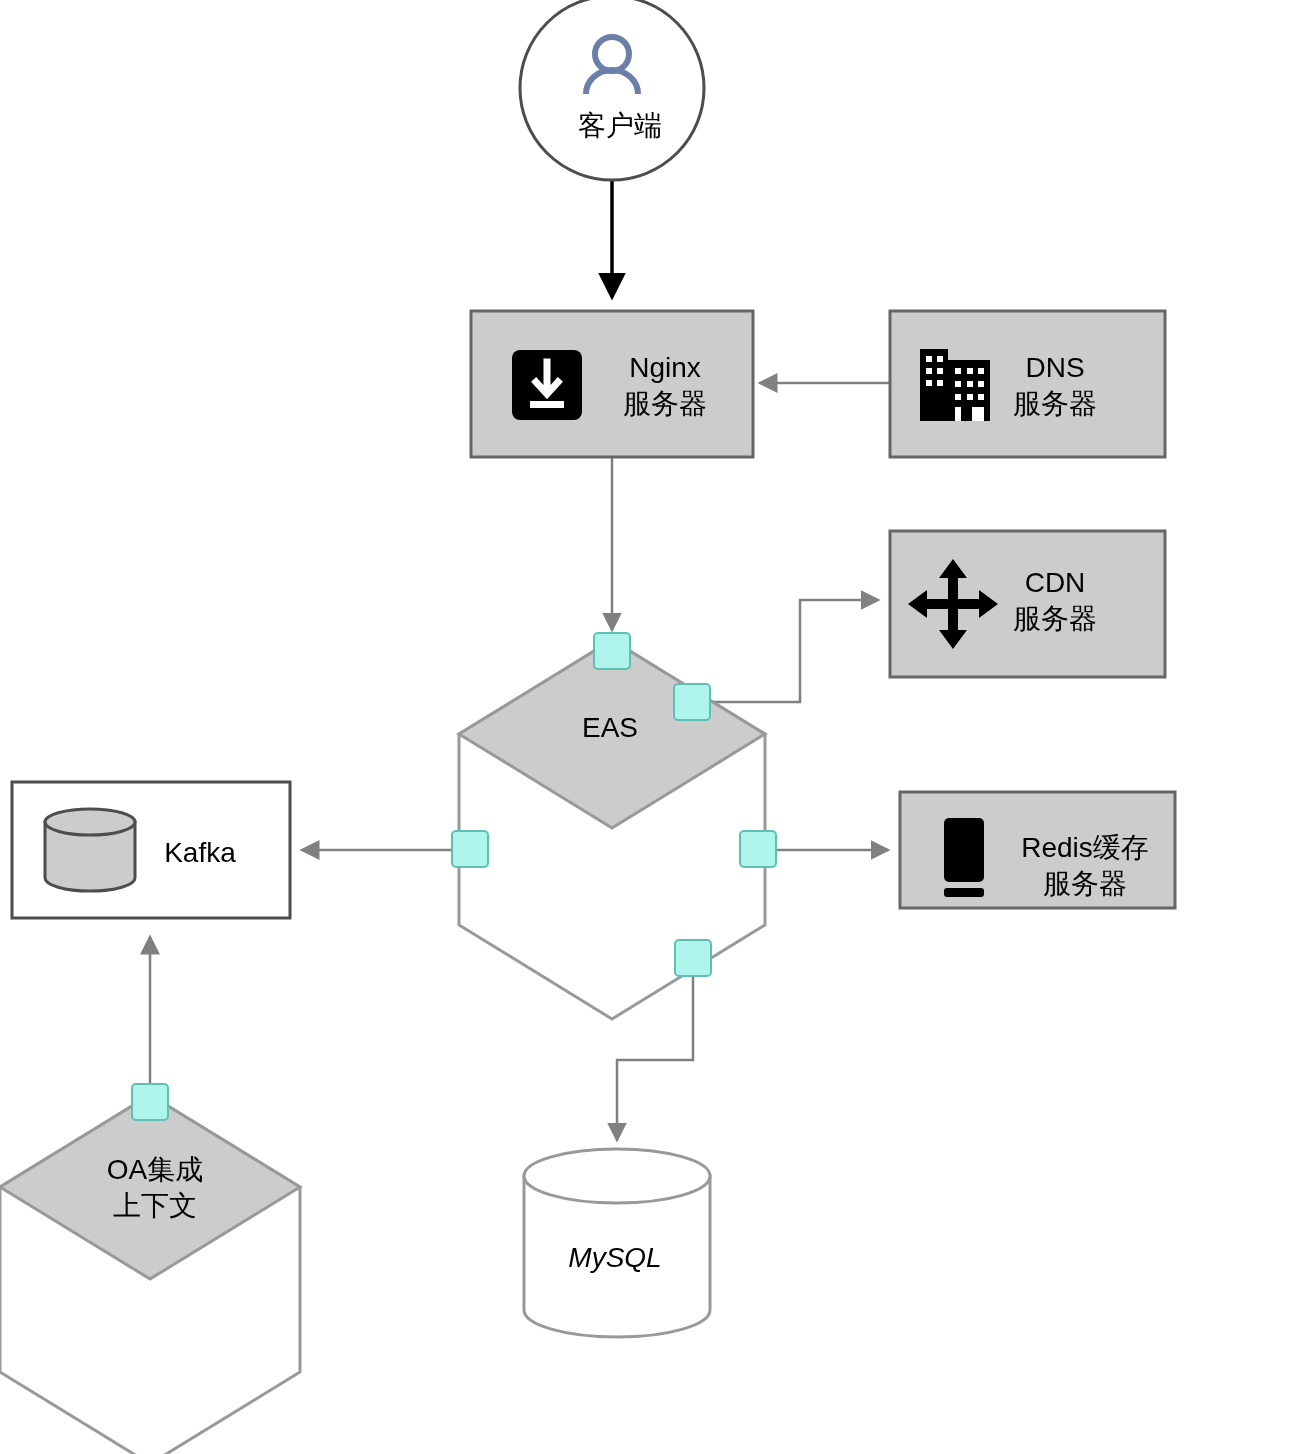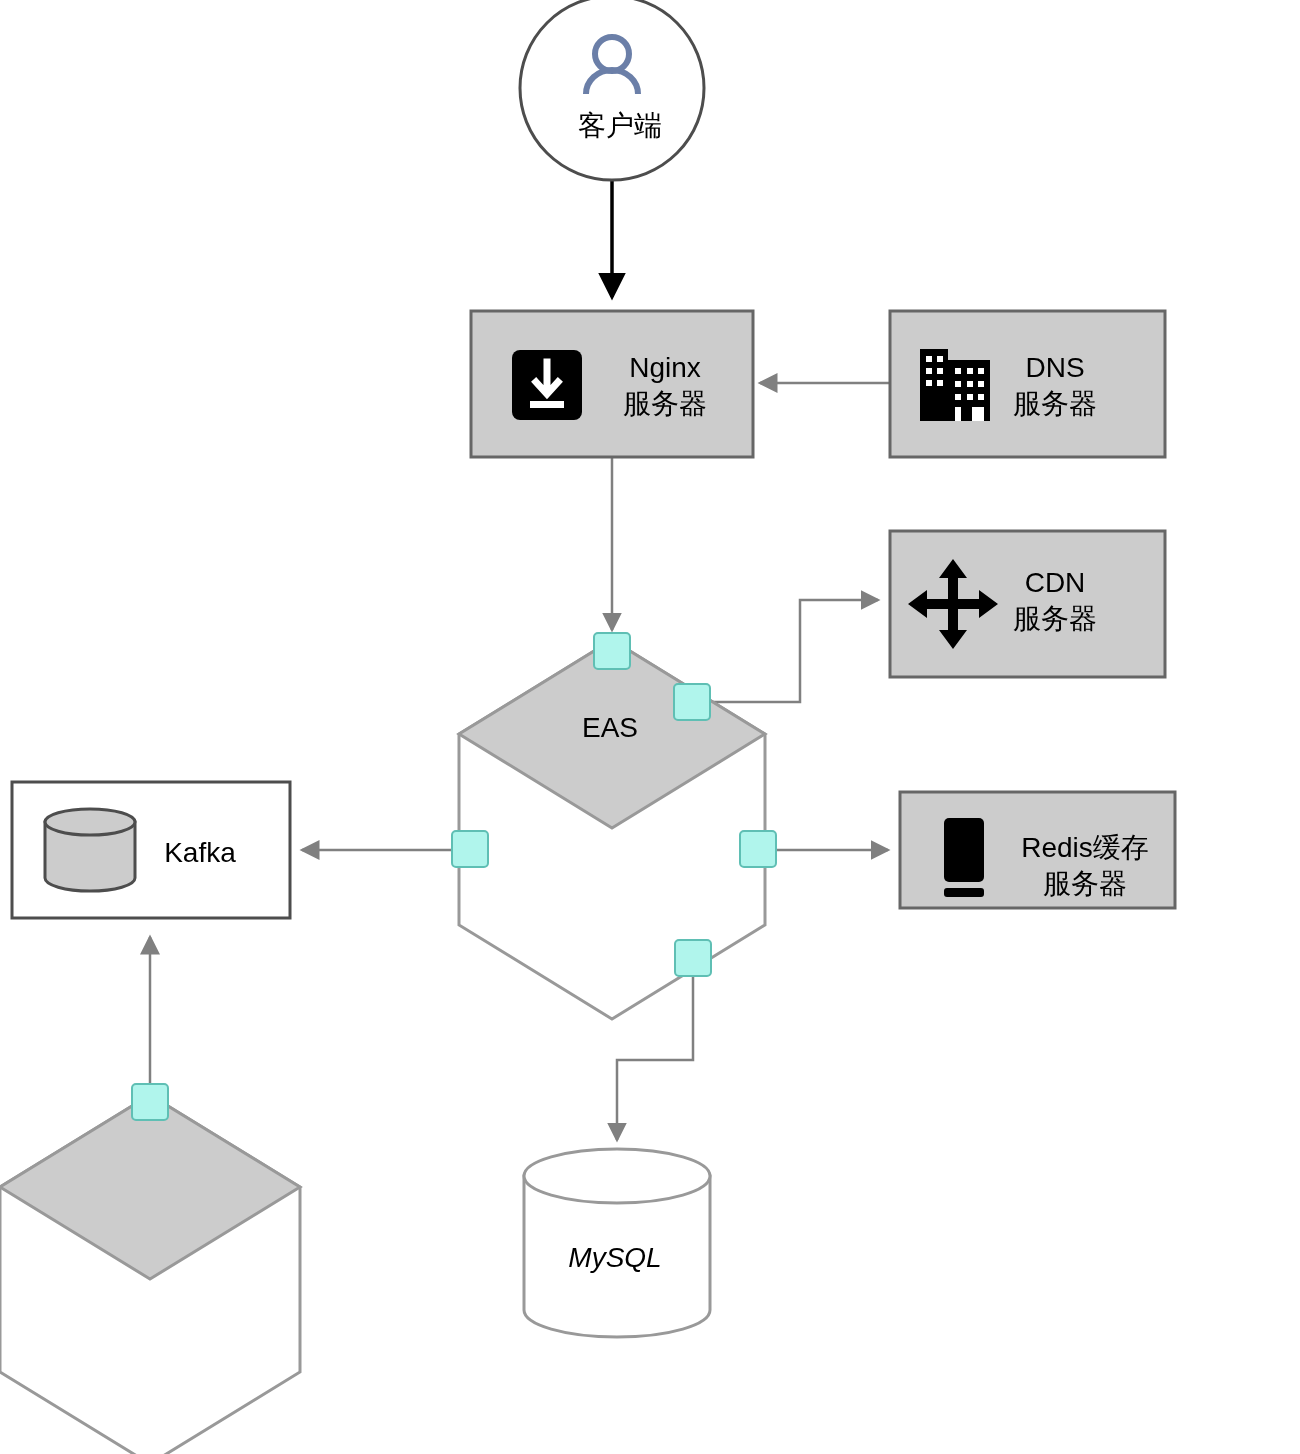--- a/index.html
+++ b/index.html
@@ -196,15 +196,17 @@
   <div class="node-label lbl-nginx">Nginx
 服务器</div>
   <div class="node-label lbl-dns">DNS
 服务器</div>
   <div class="node-label lbl-cdn">CDN
 服务器</div>
   <div class="node-label lbl-eas">EAS</div>
   <div class="node-label lbl-kafka">Kafka</div>
   <div class="node-label lbl-redis">Redis缓存
 服务器</div>
+  <div class="node-label lbl-oa">OA集成
+上下文</div>
   <div class="node-label lbl-mysql">MySQL</div>
 
 </div>
 
 </body></html>

